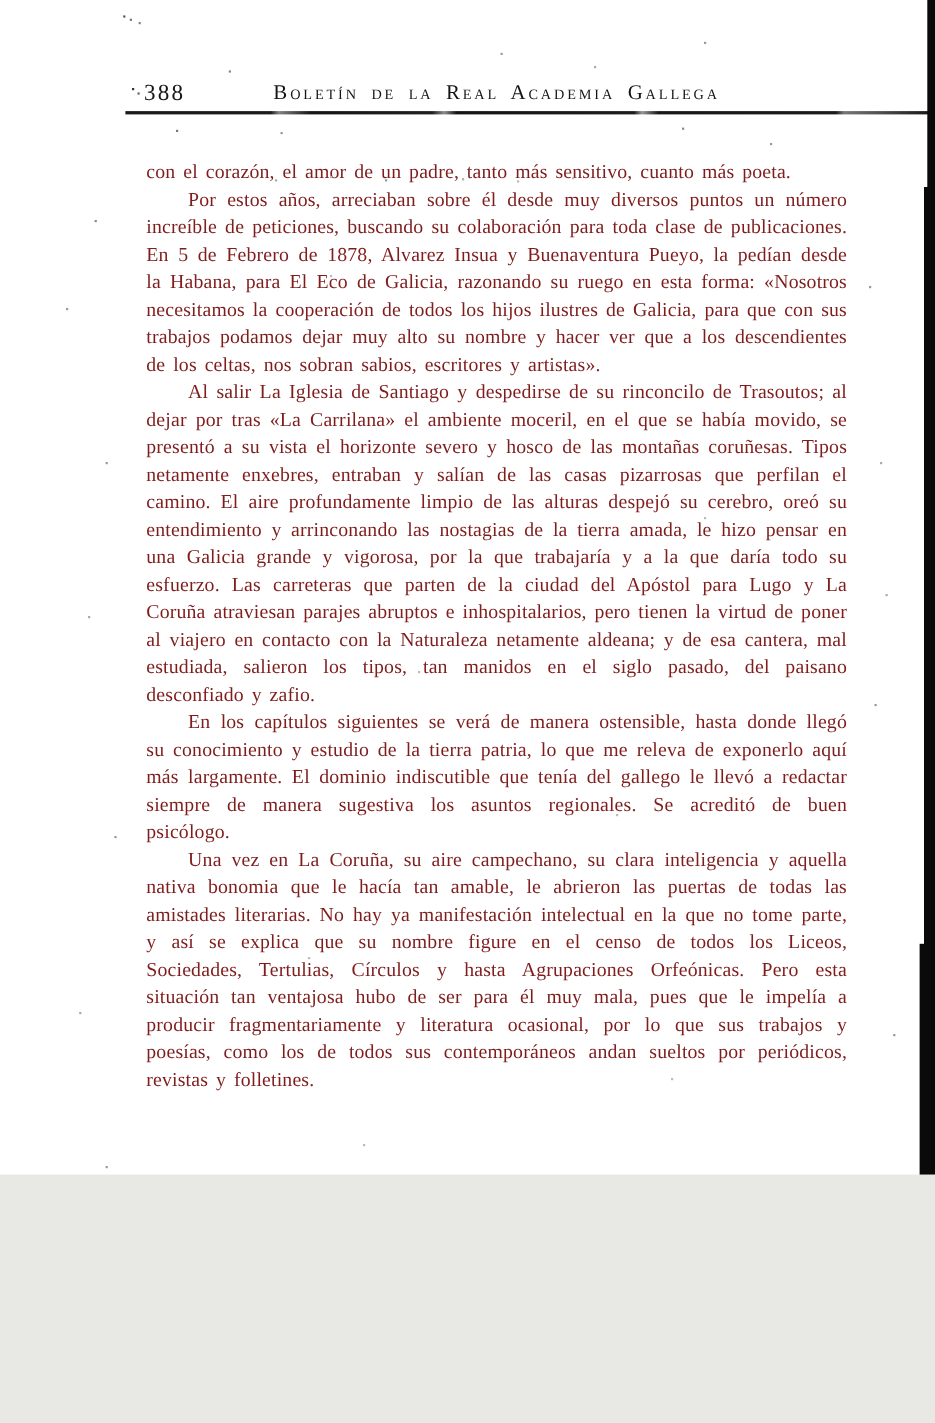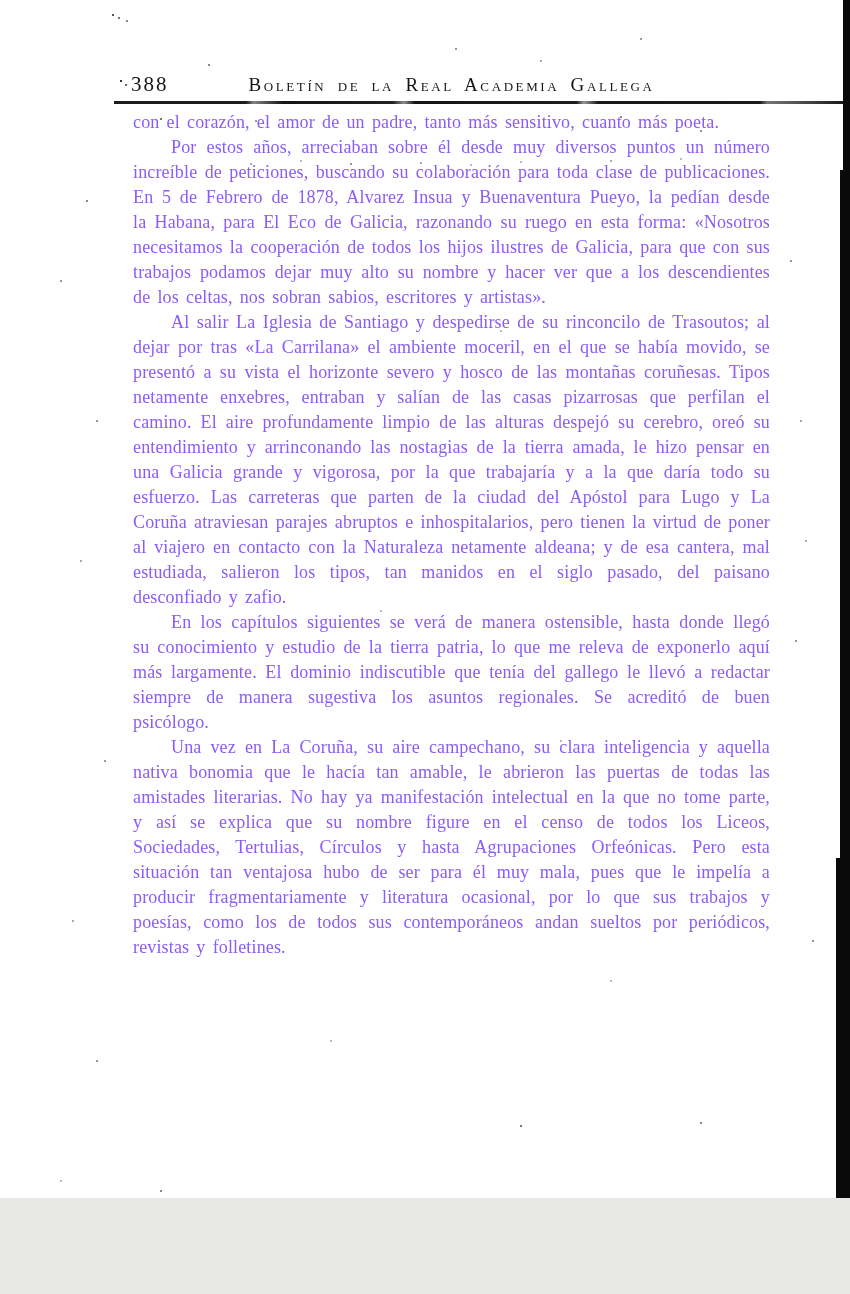--- a/index.html
+++ b/index.html
@@ -3,21 +3,21 @@
 <meta charset="utf-8">
 <style>
   html, body {
     margin: 0;
     padding: 0;
     background: #e8e8e4;
   }
   .page {
     position: relative;
     width: 850px;
-    height: 1198px;
+    height: 1068px;
     background: #ffffff;
     overflow: hidden;
     font-family: "Liberation Serif", "DejaVu Serif", serif;
     color: #1a1a1a;
   }
 
   
   .page-number {
     position: absolute;
     left: 131px;
@@ -50,28 +50,28 @@
       #202020 38%, rgba(28,28,28,.5) 39.5%,
       #141414 41%, #1d1d1d 63%,
       rgba(28,28,28,.45) 64%, #181818 66%,
       #1b1b1b 88%, rgba(28,28,28,.6) 89%, #131313 100%);
   }
 
   
   .text-block {
     position: absolute;
     left: 133px;
-    top: 110px;
+    top: 144px;
     width: 637px;
     font-size: 18px;
     line-height: 25px;
     text-align: justify;
     letter-spacing: 0.15px;
     word-spacing: 2.5px;
-    color: #8b5cf6;
+    color: #7f1d1d;
   }
   .text-block p {
     margin: 0;
   }
   .text-block p.indent {
     text-indent: 38px;
   }
   .text-block .italic {
   }
 

